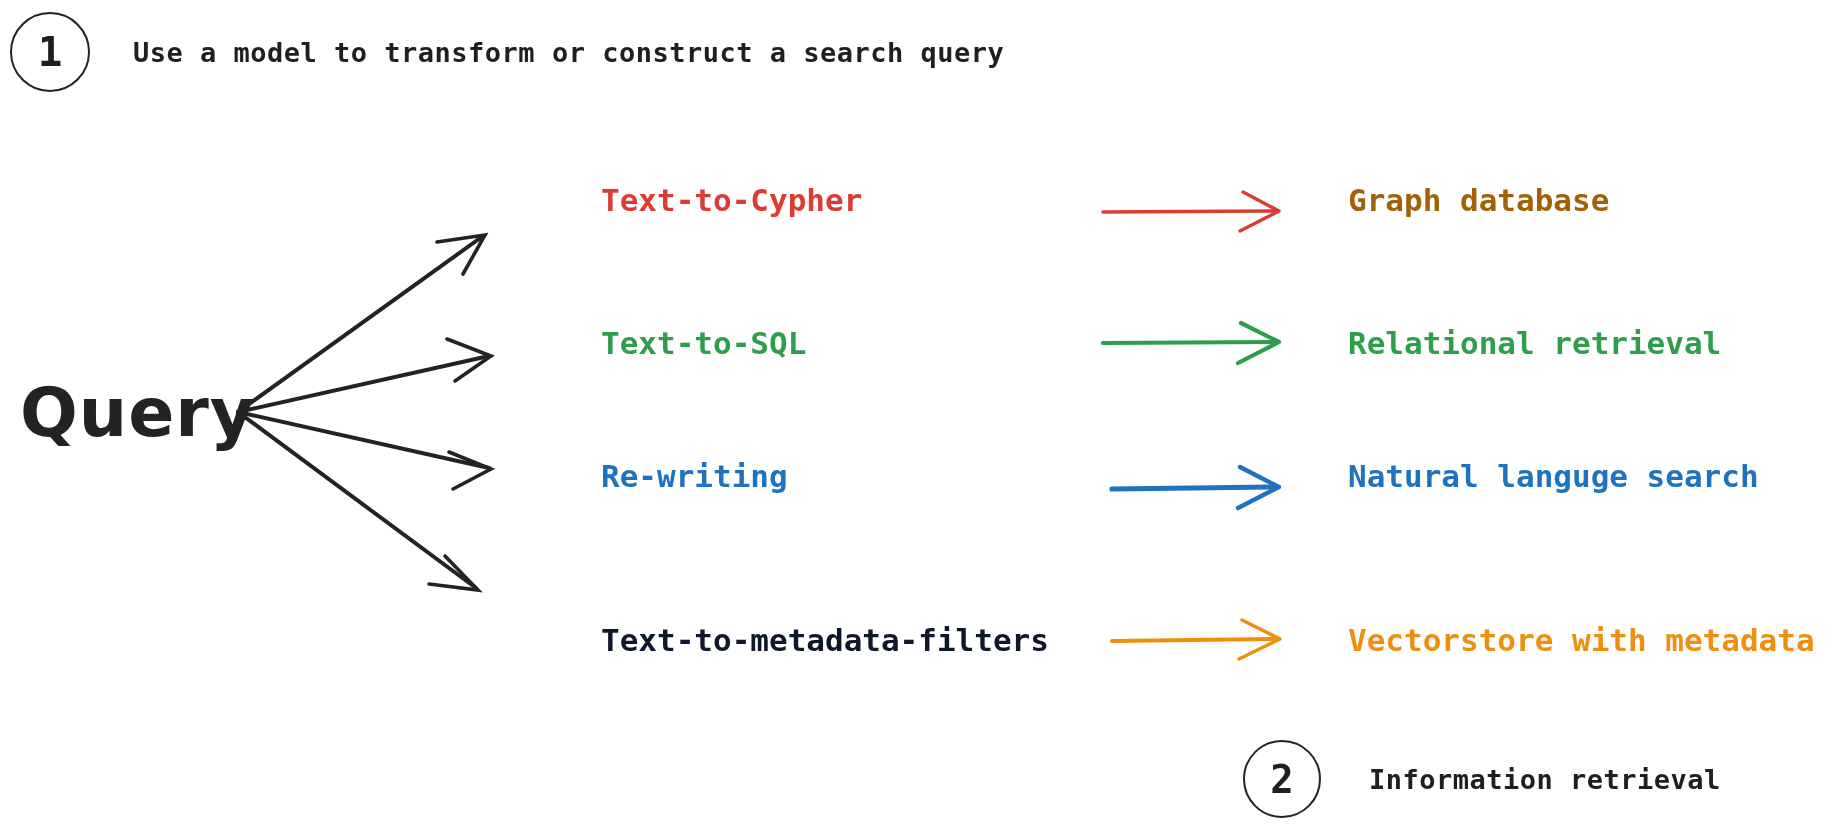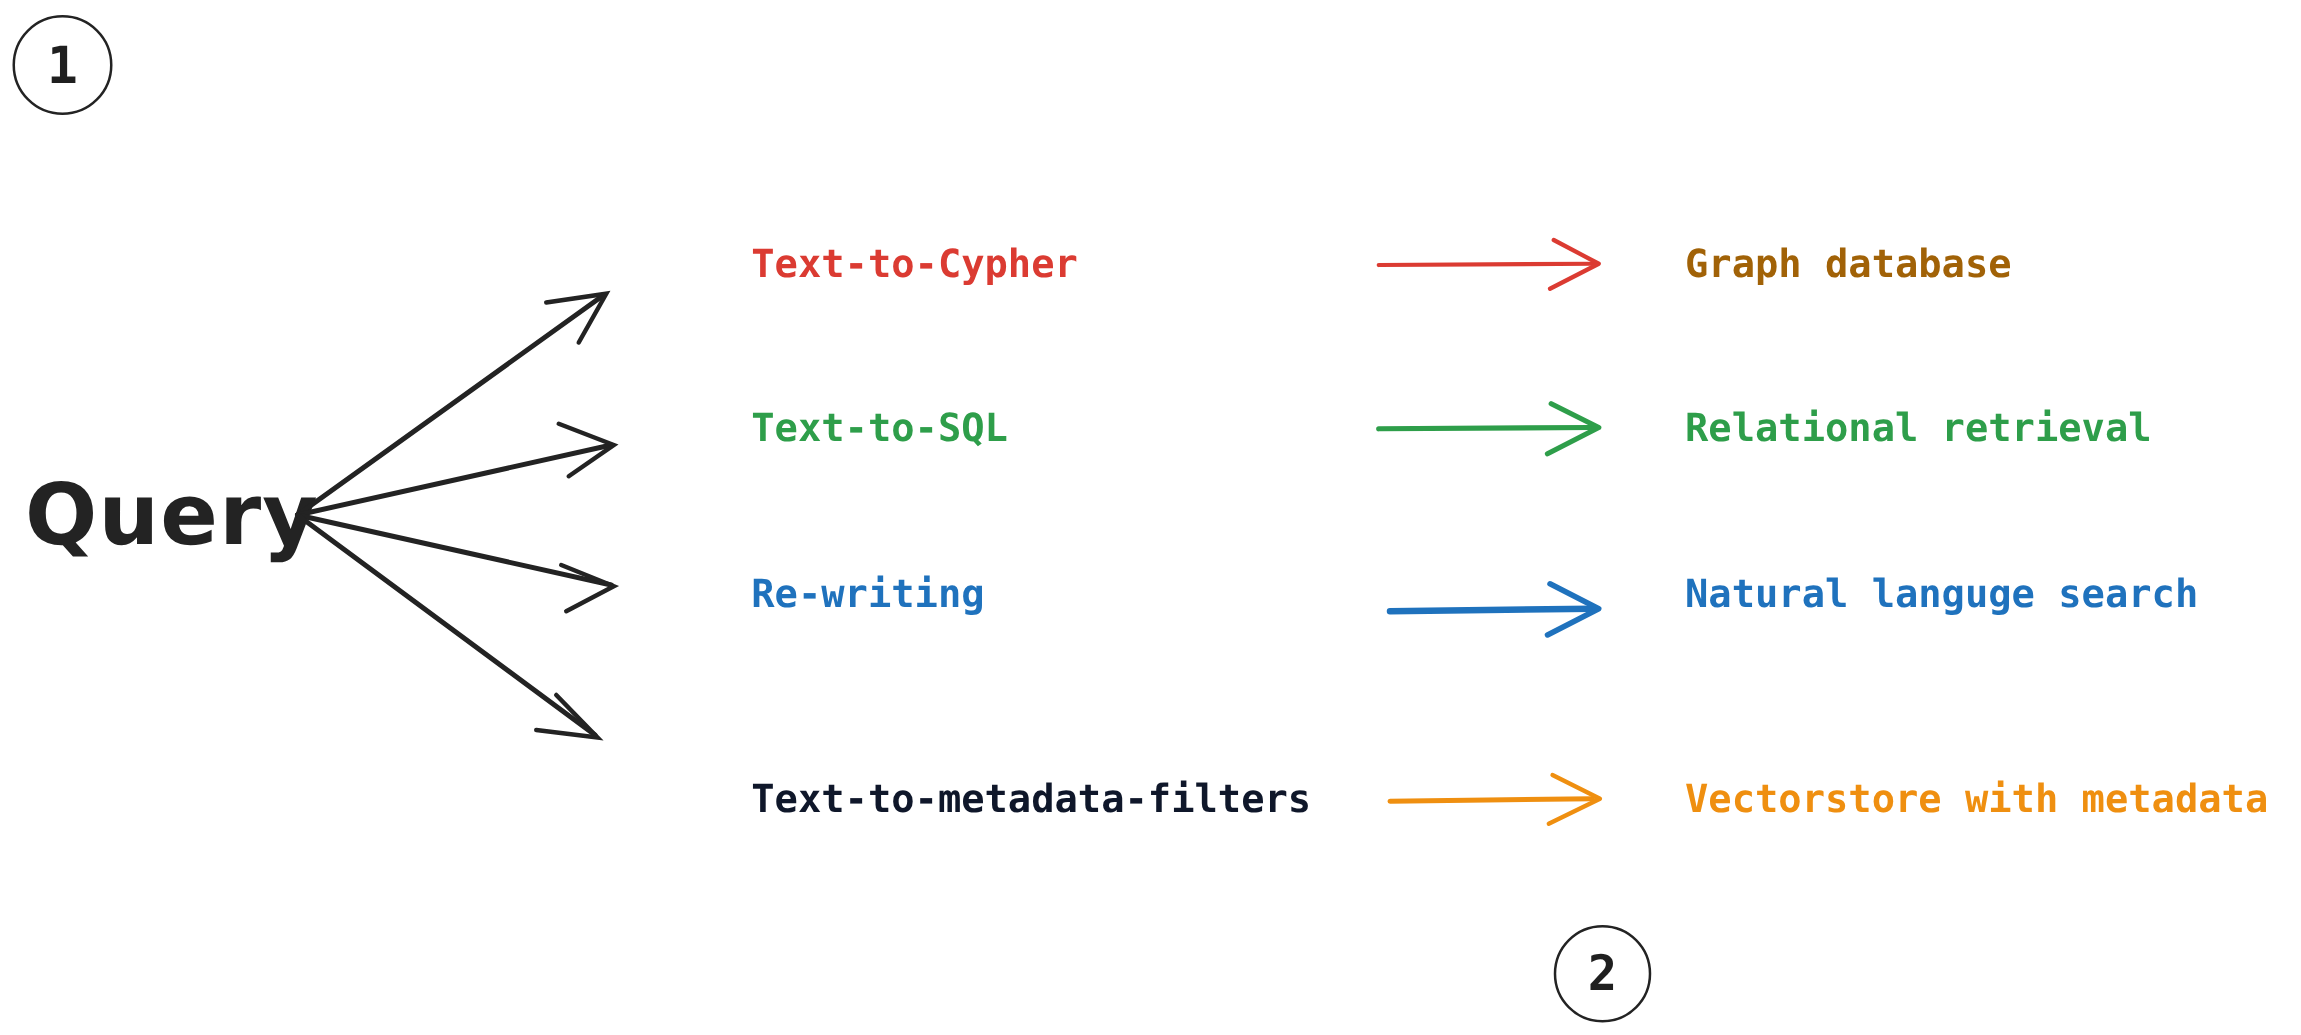--- a/index.html
+++ b/index.html
@@ -90,32 +90,33 @@
     font-size: 31px;
     font-weight: bold;
     white-space: nowrap;
     letter-spacing: 0px;
     transform: translateY(-50%);
     line-height: 1;
   }
   .row-label.left  { left: 601px; }
   .row-label.right { left: 1348px; }
 
-  .r1 { top: 212px; }
+  .r1 { top: 200px; }
   .r2 { top: 343px; }
   .r3 { top: 476px; }
   .r4 { top: 640px; }
 </style>
 </head>
 <body>
 
 <div class="step-row" id="step-1-row">
   <div class="badge">
     <span>1</span>
   </div>
+  <div class="step-text">Use a model to transform or construct a search query</div>
 </div>
 
 <div id="query-label">Query</div>
 
 <svg id="fan-arrows" viewBox="0 0 1841 828">
   <g stroke="#232323" fill="none" stroke-linecap="round" stroke-width="4">
 
     <g>
       <line x1="238" y1="412" x2="483" y2="236"></line>
       <polyline points="437,242 485,235 463,274" stroke-width="3.6"></polyline>
@@ -168,13 +169,14 @@
 
 <div class="row-label right r1" style="color:#a16207">Graph database</div>
 <div class="row-label right r2" style="color:#2e9e4a">Relational retrieval</div>
 <div class="row-label right r3" style="color:#1f72bd">Natural languge search</div>
 <div class="row-label right r4" style="color:#ef8f10">Vectorstore with metadata</div>
 
 <div class="step-row" id="step-2-row">
   <div class="badge">
     <span>2</span>
   </div>
+  <div class="step-text">Information retrieval</div>
 </div>
 
 </body></html>

